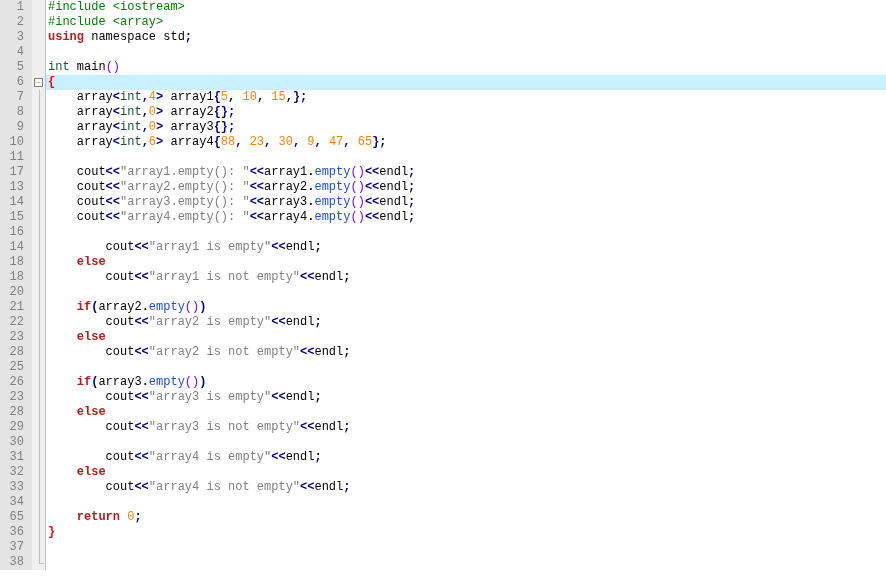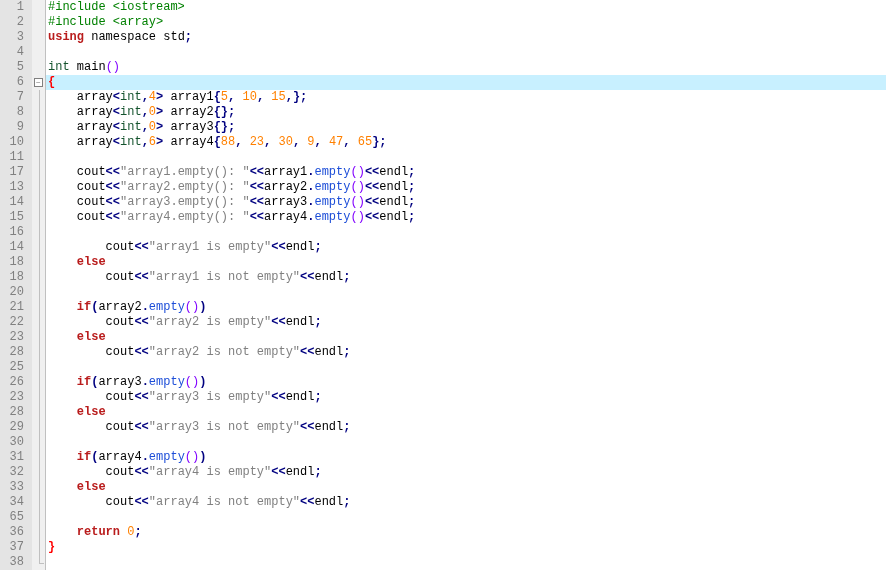--- a/index.html
+++ b/index.html
@@ -199,21 +199,20 @@
       <div class="line"><span class="pn">    </span><span class="kw">if</span><span class="op">(</span><span class="pn">array2</span><span class="op">.</span><span class="fn">empty</span><span class="pc">()</span><span class="op">)</span></div>
       <div class="line"><span class="pn">        cout</span><span class="op">&lt;&lt;</span><span class="st">"array2 is empty"</span><span class="op">&lt;&lt;</span><span class="pn">endl</span><span class="op">;</span></div>
       <div class="line"><span class="pn">    </span><span class="kw">else</span></div>
       <div class="line"><span class="pn">        cout</span><span class="op">&lt;&lt;</span><span class="st">"array2 is not empty"</span><span class="op">&lt;&lt;</span><span class="pn">endl</span><span class="op">;</span></div>
       <div class="line"><span class="pn"></span></div>
       <div class="line"><span class="pn">    </span><span class="kw">if</span><span class="op">(</span><span class="pn">array3</span><span class="op">.</span><span class="fn">empty</span><span class="pc">()</span><span class="op">)</span></div>
       <div class="line"><span class="pn">        cout</span><span class="op">&lt;&lt;</span><span class="st">"array3 is empty"</span><span class="op">&lt;&lt;</span><span class="pn">endl</span><span class="op">;</span></div>
       <div class="line"><span class="pn">    </span><span class="kw">else</span></div>
       <div class="line"><span class="pn">        cout</span><span class="op">&lt;&lt;</span><span class="st">"array3 is not empty"</span><span class="op">&lt;&lt;</span><span class="pn">endl</span><span class="op">;</span></div>
       <div class="line"><span class="pn"></span></div>
-      <div class="line"><span class="pn">    </span><span class="kw">if</span><span class="op">(</span><span class="pn">array4</span><span class="op">.</span><span class="fn">empty</span><span class="pc">()</span><span class="op">)</span></div>
       <div class="line"><span class="pn">        cout</span><span class="op">&lt;&lt;</span><span class="st">"array4 is empty"</span><span class="op">&lt;&lt;</span><span class="pn">endl</span><span class="op">;</span></div>
       <div class="line"><span class="pn">    </span><span class="kw">else</span></div>
       <div class="line"><span class="pn">        cout</span><span class="op">&lt;&lt;</span><span class="st">"array4 is not empty"</span><span class="op">&lt;&lt;</span><span class="pn">endl</span><span class="op">;</span></div>
       <div class="line"><span class="pn"></span></div>
       <div class="line"><span class="pn">    </span><span class="kw">return</span><span class="pn"> </span><span class="nu">0</span><span class="op">;</span></div>
       <div class="line"><span class="br1">}</span></div>
     </div>
 </div>
 
 </body></html>

